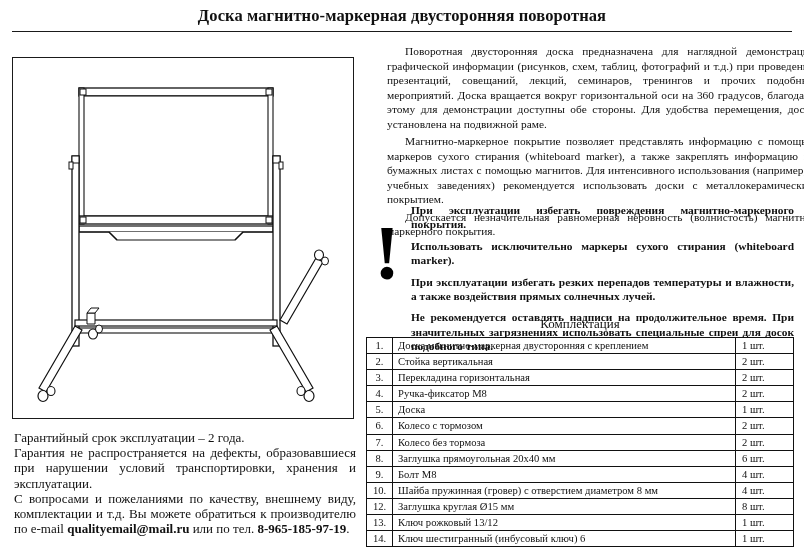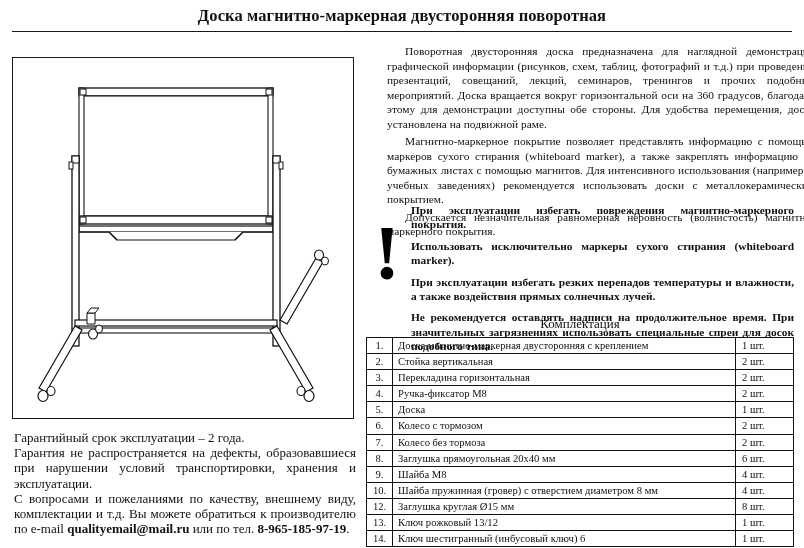--- a/index.html
+++ b/index.html
@@ -277,21 +277,21 @@
           <td class="nm">Колесо без тормоза</td>
           <td class="qty">2 шт.</td>
         </tr>
       <tr>
           <td class="num">8.</td>
           <td class="nm">Заглушка прямоугольная 20х40 мм</td>
           <td class="qty">6 шт.</td>
         </tr>
       <tr>
           <td class="num">9.</td>
-          <td class="nm">Шайба М8</td>
+          <td class="nm">Болт М8</td>
           <td class="qty">4 шт.</td>
         </tr>
       <tr>
           <td class="num">10.</td>
           <td class="nm">Шайба пружинная (гровер) с отверстием диаметром 8 мм</td>
           <td class="qty">4 шт.</td>
         </tr>
       <tr>
           <td class="num">12.</td>
           <td class="nm">Заглушка круглая Ø15 мм</td>

